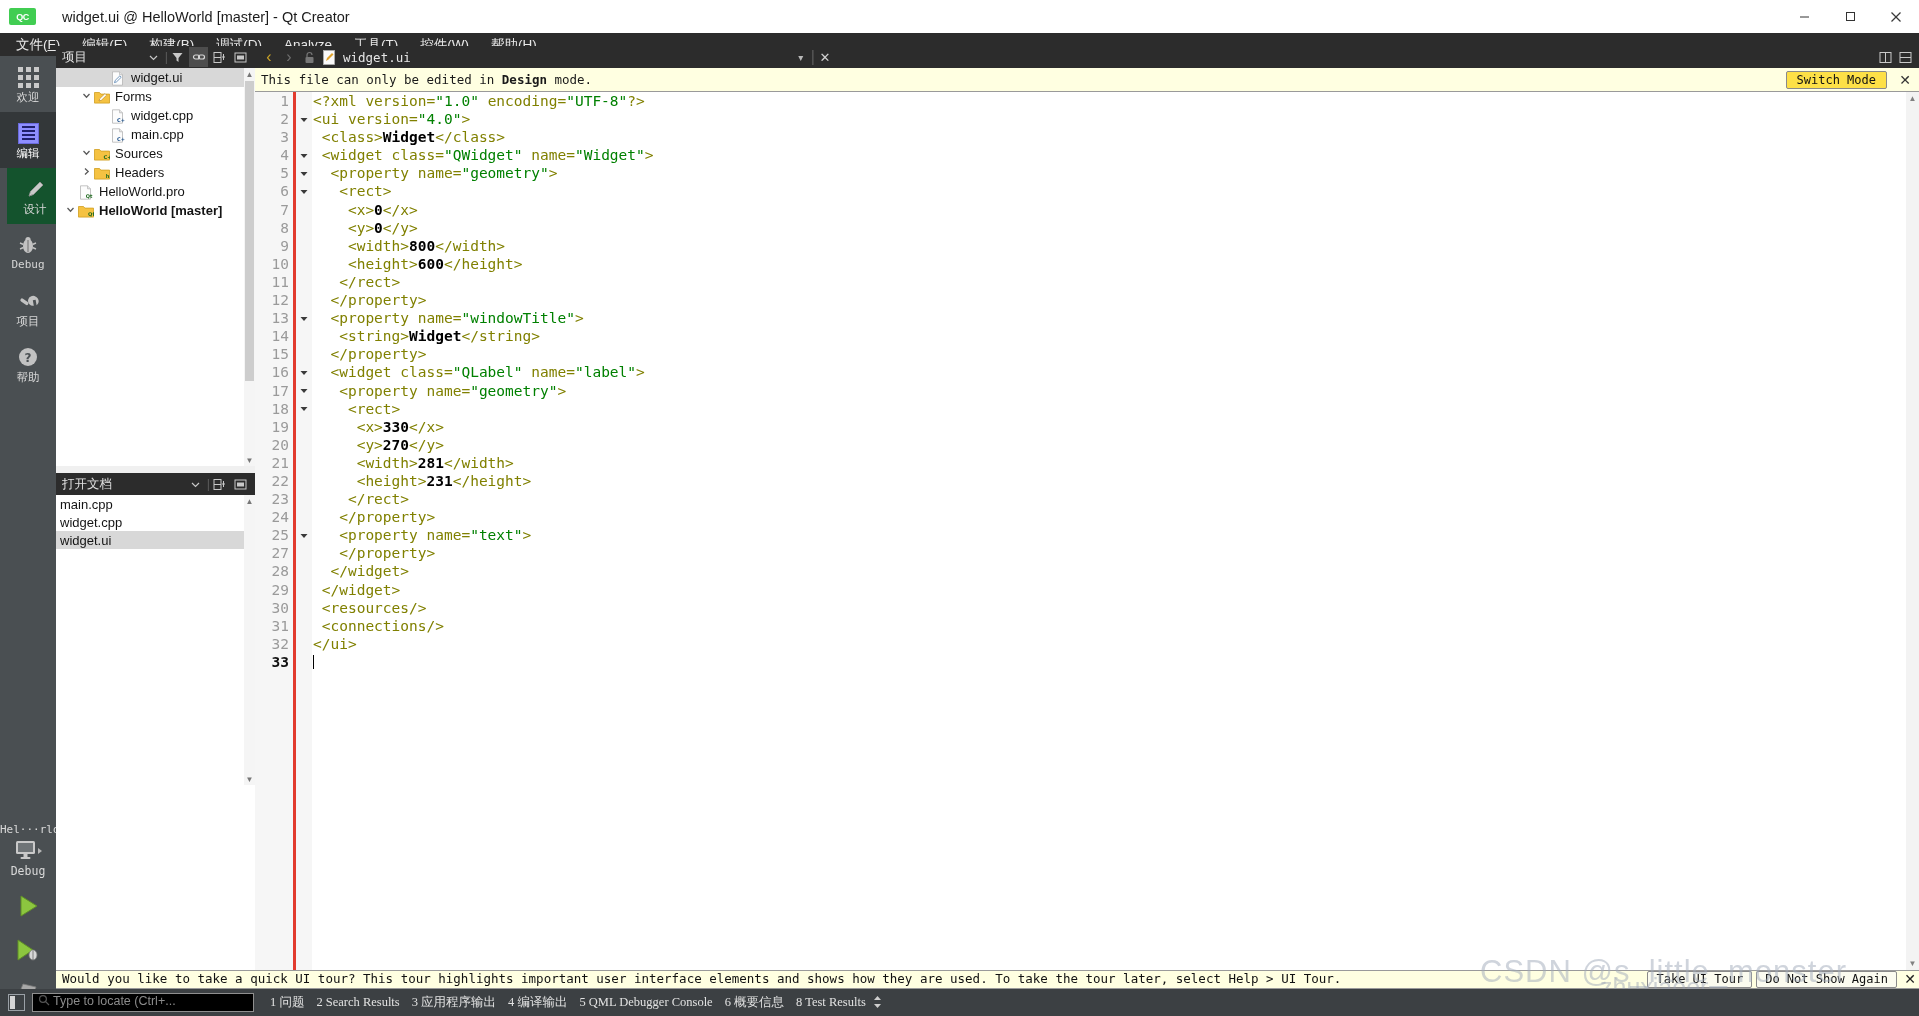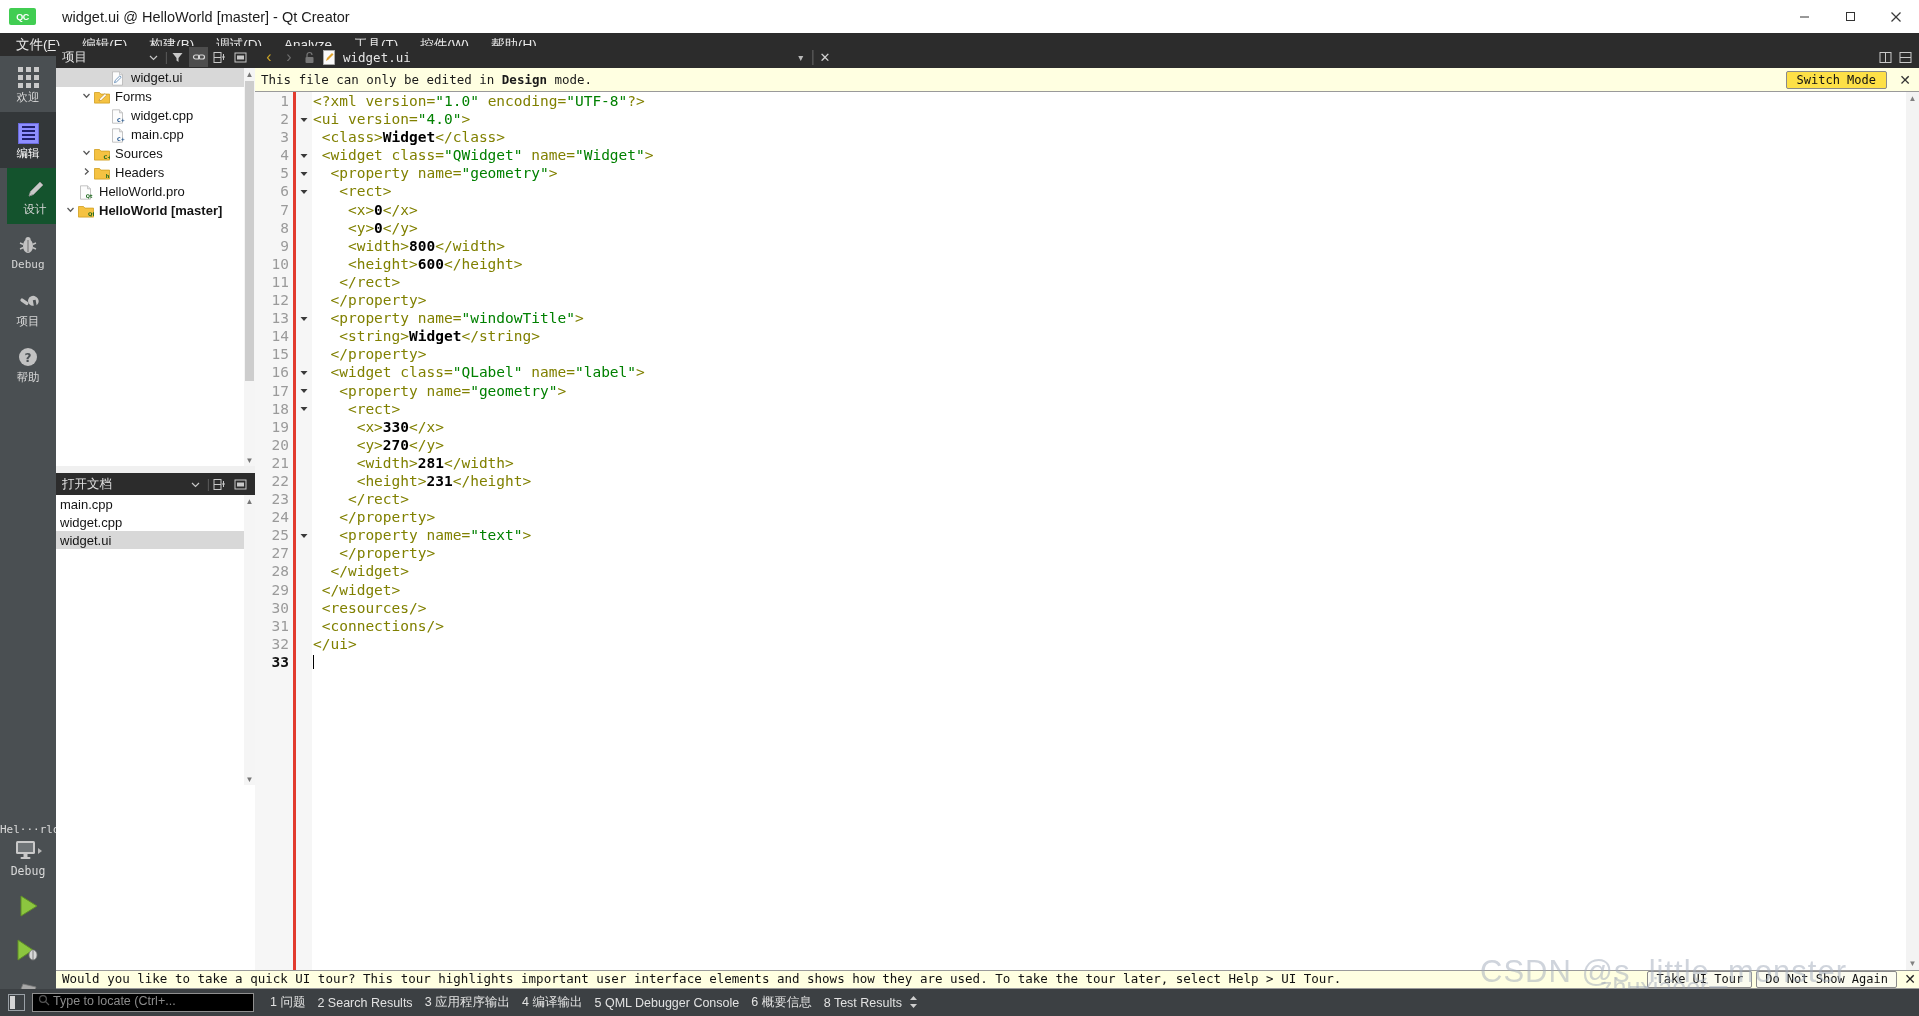--- a/index.html
+++ b/index.html
@@ -168,21 +168,21 @@
     background:#3c4043; display:flex; align-items:center;
   }
   .sb-sq { width:17px; height:17px; border:1px solid #9aa0a6; margin-left:8px; margin-right:7px; position:relative;}
   .sb-sq i { position:absolute; left:1px; top:1px; width:5px; height:13px; background:#d4d4d4; }
   .locator {
     width: 222px; height:19px; background:#000000; display:flex; 
     padding-left:5px; border:1px solid #8f8f8f; color:#8b8b8b; font-size:12.5px;
   }
   .loc-ico { color:#555; font-size:11px; margin-right:3px; }
   .sb-items { display:flex; align-items:center; margin-left:16px; gap:12px; }
-  .sb-item { color:#e2e2e2; font-size:12.5px; font-family:Liberation Sans, sans-serif; white-space:nowrap;}
+  .sb-item { color:#e2e2e2; font-size:12.5px; font-family:Liberation Serif, serif; white-space:nowrap;}
   .sb-arrows { color:#cfcfcf; font-size:10px; margin-left:6px; line-height:9px; text-align:center;}
 </style>
 </head>
 <body>
 
 <div class="app">
 
   <div class="titlebar">
     <div class="qt-logo">QC</div>
     <div class="title-text">widget.ui @ HelloWorld [master] - Qt Creator</div>

